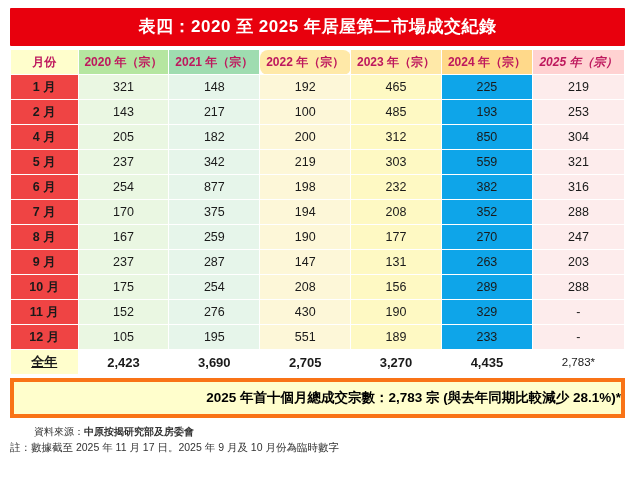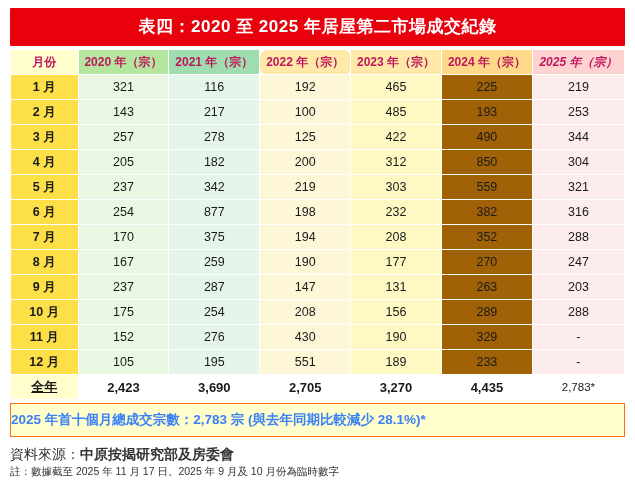--- a/index.html
+++ b/index.html
@@ -57,62 +57,63 @@
     background: #fffecc;
   }
   tr.head th.c0 { background: #b5e6a0; }
   tr.head th.c1 { background: #9fdcb0; }
   tr.head th.c2 { background: #ffe9a8; border-radius: 8px; }
   tr.head th.c3 { background: #ffe9a8; }
   tr.head th.c4 { background: #ffd98a; }
   tr.head th.c5 { background: #ffd2d2; font-style: italic; }
 
   td.month {
-    background: #fde047;
+    background: #ef4444;
     font-weight: bold;
     font-size: 12.5px;
   }
   td.c0 { background: #eaf7e2; }
   td.c1 { background: #e6f5ea; }
   td.c2 { background: #fdf7d8; }
   td.c3 { background: #fef9c3; }
-  td.c4 { background: #a16207; }
+  td.c4 { background: #0ea5e9; }
   td.c5 { background: #fdecec; }
 
   tr.total td {
     background: #ffffff;
     font-weight: bold;
     font-size: 13px;
     border: 1px solid #ffffff;
     border-top: 1px solid #cccccc;
   }
   tr.total td.month {
     background: #fffecc;
     font-weight: bold;
     text-decoration: underline;
   }
   tr.total td.star {
     font-size: 11.5px;
     font-weight: normal;
   }
   .footer-note {
     background: #fffecc;
-    text-align: left;
+    text-align: right;
     font-size: 13.5px;
     font-weight: bold;
-    color: #3b82f6;
+    color: #000000;
     padding: 7px 0 7px 0;
     margin-top: 3px;
-    border: 1px solid #f97316;
+    border: 4px solid #f97316;
   }
   .source {
-    font-size: 14px;
+    font-size: 10px;
     color: #333333;
     margin-top: 7px;
     line-height: 1.45;
+    margin-left: 24px;
   }
   .source .lbl { color: #333333; }
   .source strong { font-weight: bold; }
   .note2 { font-size: 10.5px; color: #333333; line-height: 1.45; }
 </style>
 </head>
 <body>
 
 <div class="page">
 
@@ -136,43 +137,34 @@
         <th class="c2">2022 年（宗）</th>
         <th class="c3">2023 年（宗）</th>
         <th class="c4">2024 年（宗）</th>
         <th class="c5">2025 年（宗）</th>
       </tr>
     </thead>
     <tbody>
       <tr>
         <td class="month">1 月</td>
         <td class="c0">321</td>
-        <td class="c1">116</td>
+        <td class="c1">148</td>
         <td class="c2">192</td>
         <td class="c3">465</td>
         <td class="c4">225</td>
         <td class="c5">219</td>
       </tr>
       <tr>
         <td class="month">2 月</td>
         <td class="c0">143</td>
         <td class="c1">217</td>
         <td class="c2">100</td>
         <td class="c3">485</td>
         <td class="c4">193</td>
         <td class="c5">253</td>
-      </tr>
-      <tr>
-        <td class="month">3 月</td>
-        <td class="c0">257</td>
-        <td class="c1">278</td>
-        <td class="c2">125</td>
-        <td class="c3">422</td>
-        <td class="c4">490</td>
-        <td class="c5">344</td>
       </tr>
       <tr>
         <td class="month">4 月</td>
         <td class="c0">205</td>
         <td class="c1">182</td>
         <td class="c2">200</td>
         <td class="c3">312</td>
         <td class="c4">850</td>
         <td class="c5">304</td>
       </tr>

